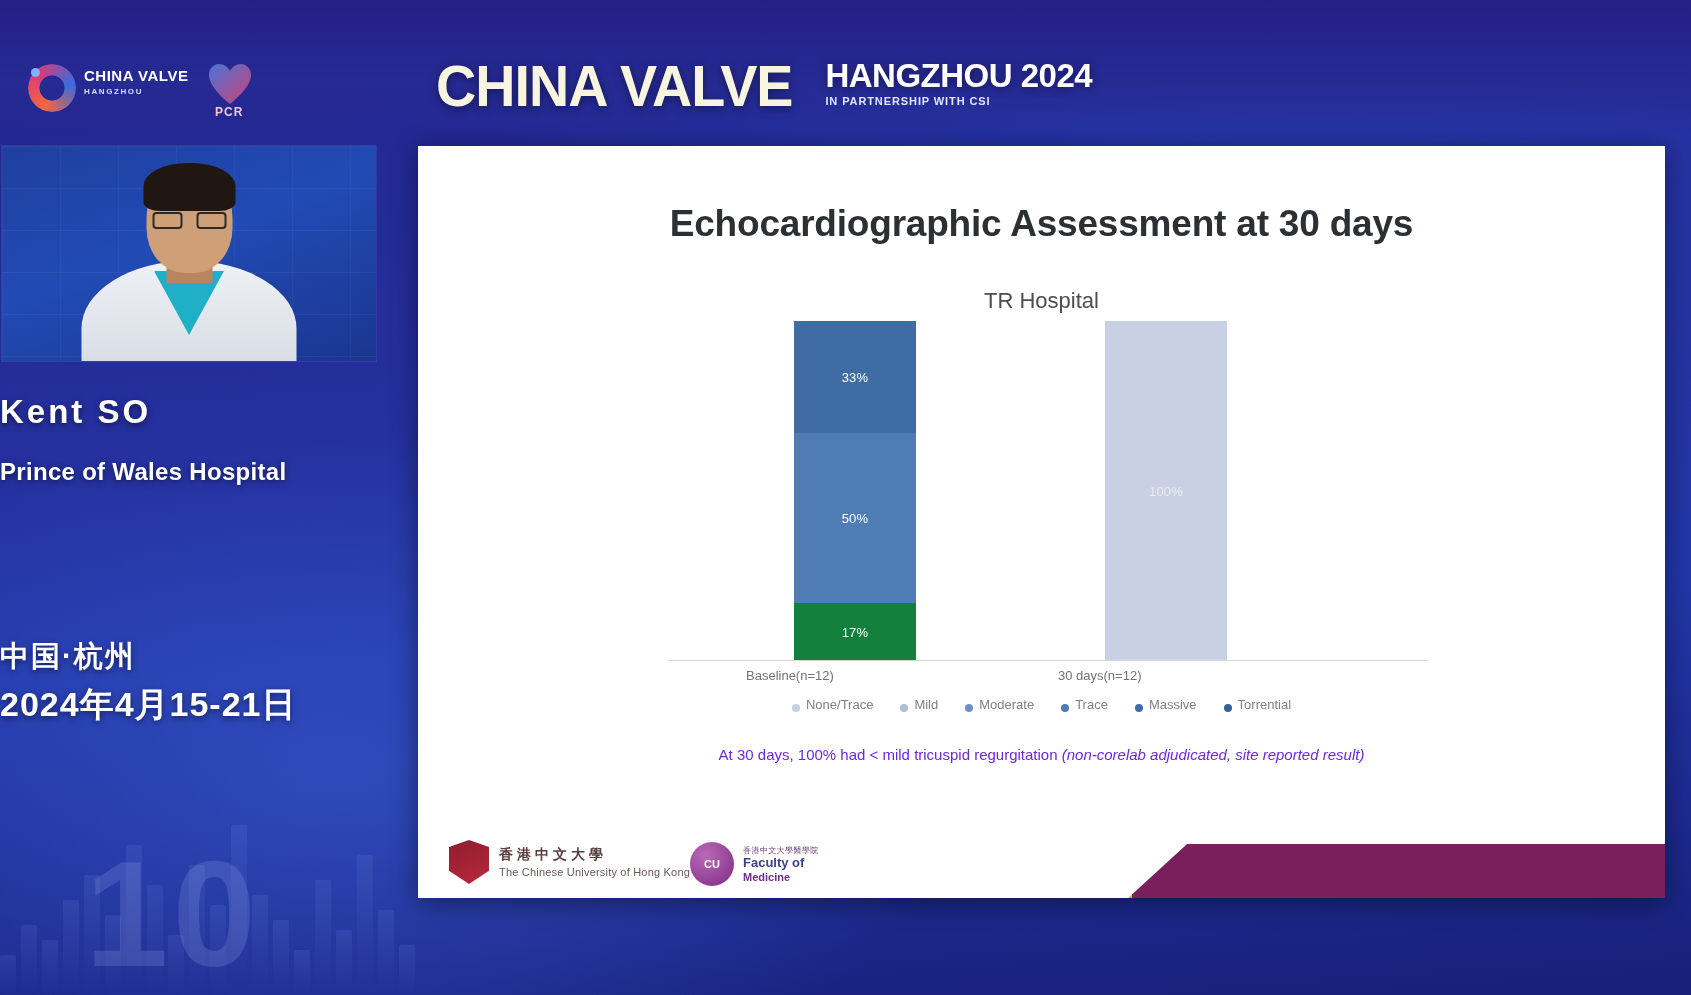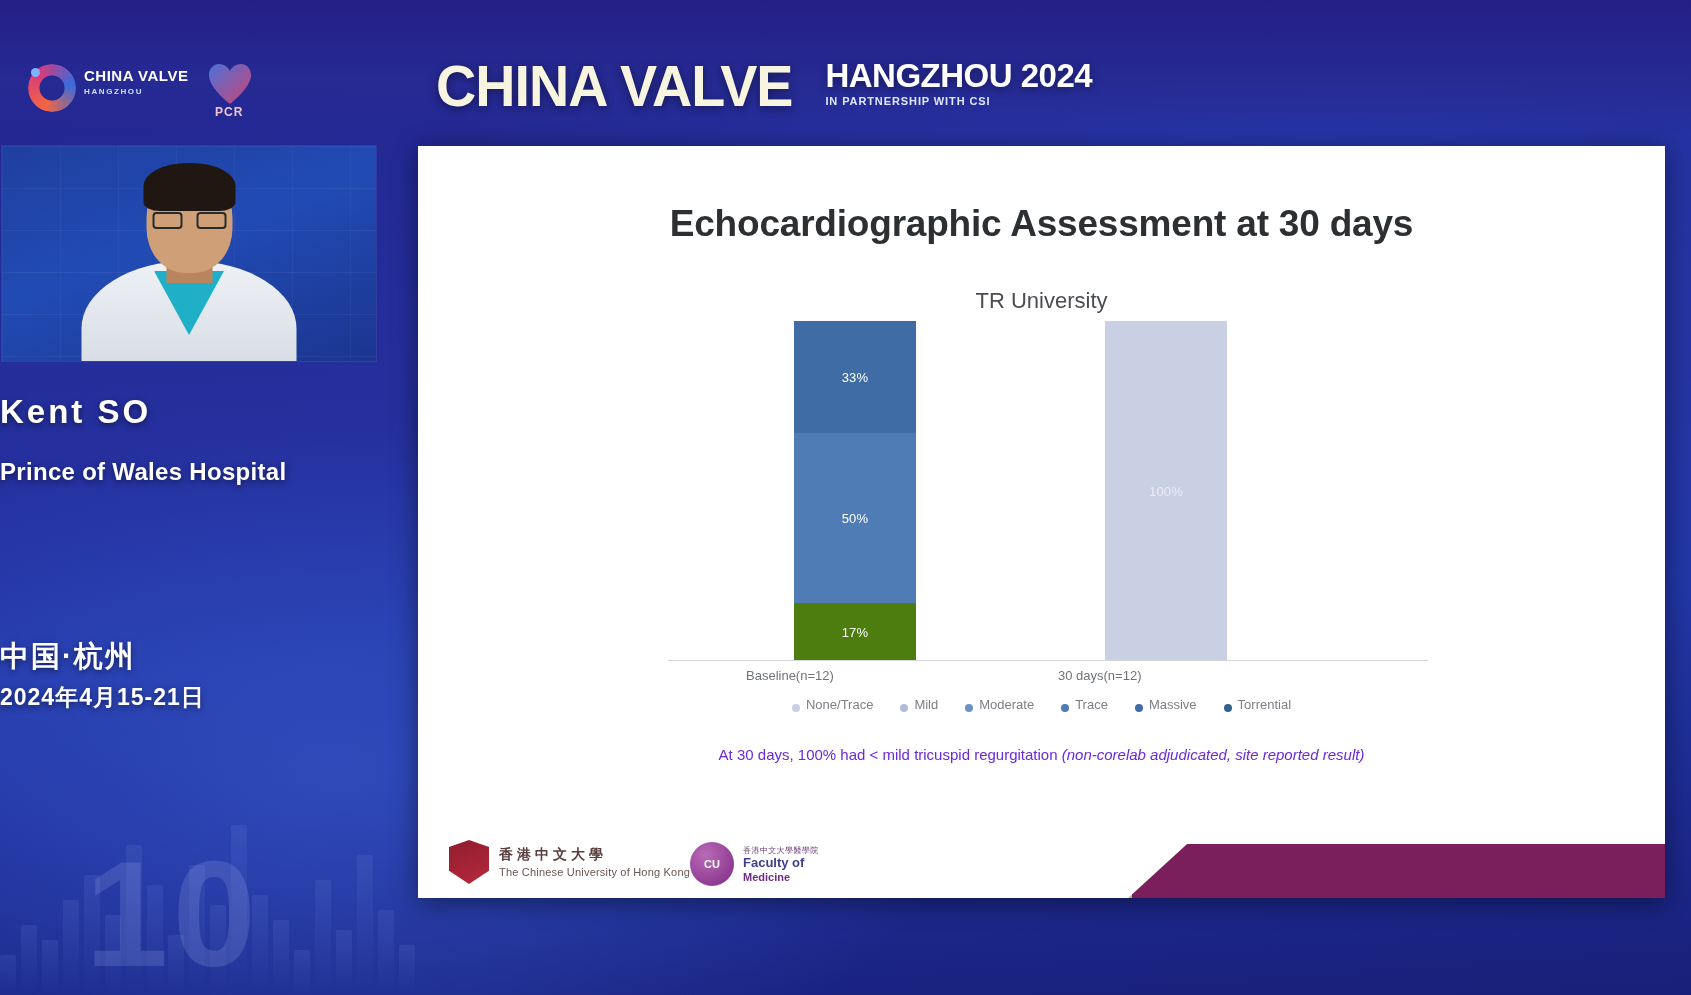--- a/index.html
+++ b/index.html
@@ -127,21 +127,21 @@
     position:absolute; top:0; width:30px; height:17px; border:2px solid #2a2a2a; border-radius:4px;
   }
   .cam .glasses i:first-child{ left:0; } .cam .glasses i:last-child{ right:0; }
 
   .speaker{
     position:absolute; left:0; width:378px; color:#fff;
   }
   .sp-name{ top:393px; font-size:33px; font-weight:700; letter-spacing:3px; text-shadow:0 2px 6px rgba(0,0,0,.5); }
   .sp-affil{ top:458px; font-size:24px; font-weight:700; letter-spacing:.3px; text-shadow:0 2px 6px rgba(0,0,0,.5); }
   .sp-city{ top:637px; font-size:29px; font-weight:700; letter-spacing:2px; text-shadow:0 2px 6px rgba(0,0,0,.5); }
-  .sp-date{ top:682px; font-size:23px; font-weight:700; letter-spacing:1px; text-shadow:0 2px 6px rgba(0,0,0,.5); }
+  .sp-date{ top:682px; font-size:34px; font-weight:700; letter-spacing:1px; text-shadow:0 2px 6px rgba(0,0,0,.5); }
 
   
   .slide{
     position:absolute; left:418px; top:146px; width:1247px; height:752px;
     background:#ffffff; box-shadow:0 4px 24px rgba(0,0,0,.45);
     overflow:hidden;
   }
   .slide-title{
     position:absolute; left:0; right:0; top:57px; text-align:center;
     font-size:37px; font-weight:700; color:#2d3033; letter-spacing:-.2px;
@@ -272,31 +272,31 @@
 </div>
 
 <div class="speaker sp-name">Kent SO</div>
 <div class="speaker sp-affil">Prince of Wales Hospital</div>
 <div class="speaker sp-city">中国·杭州</div>
 <div class="speaker sp-date">2024年4月15-21日</div>
 
 <div class="slide">
 
   <div class="slide-title">Echocardiographic Assessment at 30 days</div>
-  <div class="chart-title">TR University</div>
+  <div class="chart-title">TR Hospital</div>
 
   <div class="plot">
     <div class="bar baseline" id="bar0">
         <div class="seg" style="height: 112.2px; background: rgb(63, 108, 165);">
           <span>33%</span>
         </div>
         <div class="seg" style="height: 170px; background: rgb(79, 124, 181);">
           <span>50%</span>
         </div>
-        <div class="seg" style="height: 57.8px; background: #4d7c0f;">
+        <div class="seg" style="height: 57.8px; background: #15803d;">
           <span>17%</span>
         </div>
       </div>
     <div class="bar followup" id="bar1">
         <div class="seg ghost" style="height: 340px; background: rgb(201, 208, 228);">
           <span>100%</span>
         </div>
       </div>
     <div class="axis-line"></div>
   </div>

